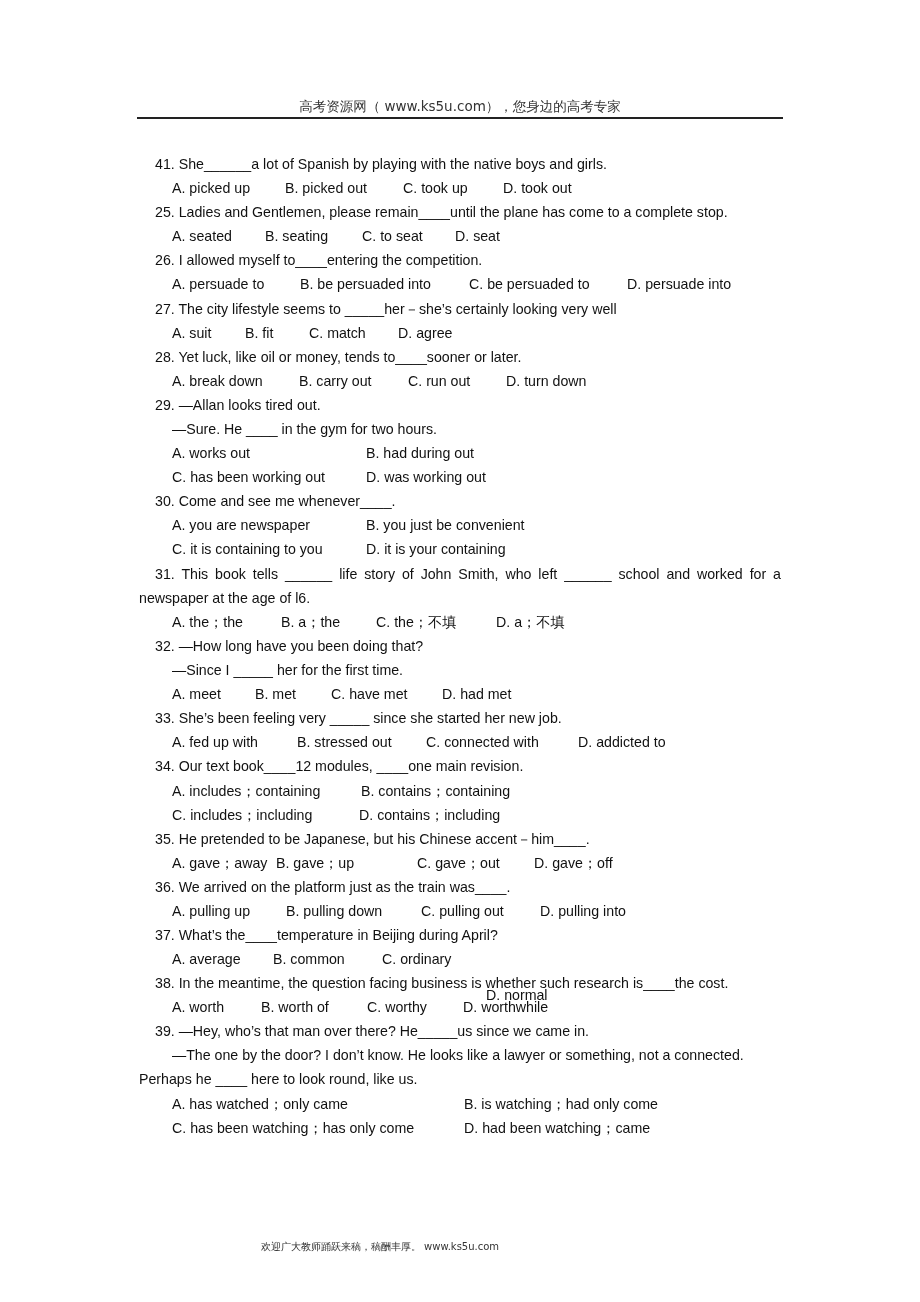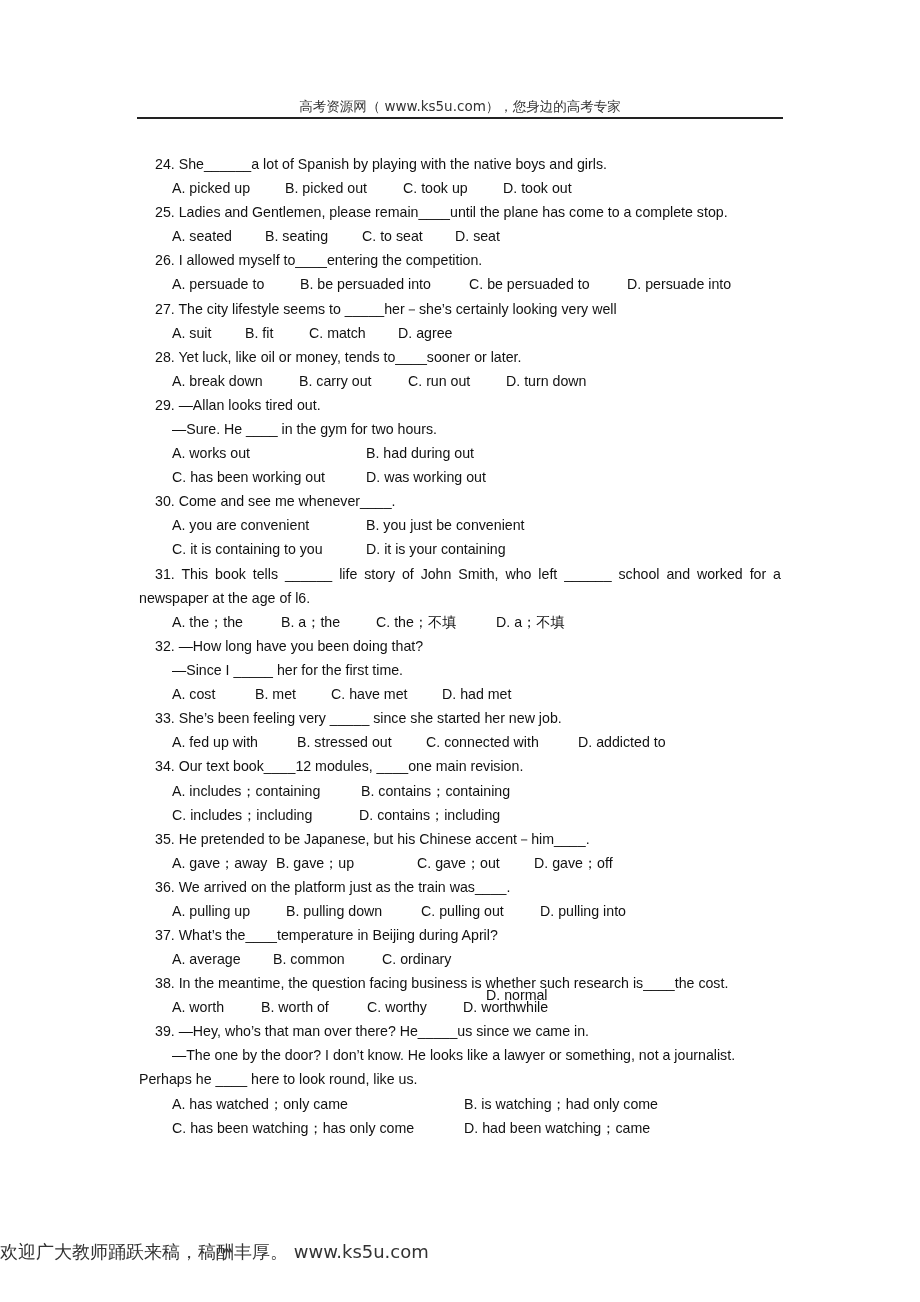--- a/index.html
+++ b/index.html
@@ -7,36 +7,36 @@
          font-family: "Liberation Sans", "DejaVu Sans", sans-serif; color: #111; }
   .header-text { position: absolute; top: 98px; left: 0; width: 920px; text-align: center;
                  font-size: 13.5px; color: #333; font-family: "DejaVu Sans", sans-serif; }
   .header-rule { position: absolute; top: 117px; left: 137px; width: 646px; height: 0;
                  border-top: 2px solid #222; }
   .line { position: absolute; font-size: 14.2px; white-space: nowrap; line-height: 18px; }
   .q { left: 155px; }
   .opt { left: 172px; }
   .cont { left: 139px; }
   .abs { position: absolute; white-space: nowrap; font-size: 14.2px; line-height: 18px; }
-  .footer-text { position: absolute; top: 1240px; left: 0; width: 760px; text-align: left;
-                 font-size: 18px; color: #333; font-family: "DejaVu Sans", sans-serif; }
+  .footer-text { position: absolute; top: 1240px; left: 0; width: 760px; text-align: center;
+                 font-size: 10px; color: #333; font-family: "DejaVu Sans", sans-serif; }
   .q31 { left: 155px; width: 626px; text-align: justify; text-align-last: justify; }
 </style>
 </head>
 <body>
 
 <div>
   <div class="header-text">高考资源网（ www.ks5u.com），您身边的高考专家</div>
   <div class="header-rule"></div>
 </div>
 
 <div>
 
   <div>
-    <div class="line q" style="top:155px">24. She______a lot of Spanish by playing with the native boys and girls.</div>
+    <div class="line q" style="top:155px">41. She______a lot of Spanish by playing with the native boys and girls.</div>
     <span class="abs" style="top:179px;left:172px">A. picked up</span>
     <span class="abs" style="top:179px;left:285px">B. picked out</span>
     <span class="abs" style="top:179px;left:403px">C. took up</span>
     <span class="abs" style="top:179px;left:503px">D. took out</span>
   </div>
 
   <div>
     <div class="line q" style="top:203px">25. Ladies and Gentlemen, please remain____until the plane has come to a complete stop.</div>
     <span class="abs" style="top:227px;left:172px">A. seated</span>
     <span class="abs" style="top:227px;left:265px">B. seating</span>
@@ -72,39 +72,39 @@
     <div class="line q" style="top:396px">29. —Allan looks tired out.</div>
     <div class="line opt" style="top:420px">—Sure. He  ____  in the gym for two hours.</div>
     <span class="abs" style="top:444px;left:172px">A. works out</span>
     <span class="abs" style="top:444px;left:366px">B. had during out</span>
     <span class="abs" style="top:468px;left:172px">C. has been working out</span>
     <span class="abs" style="top:468px;left:366px">D. was working out</span>
   </div>
 
   <div>
     <div class="line q" style="top:492px">30. Come and see me whenever____.</div>
-    <span class="abs" style="top:516px;left:172px">A. you are convenient</span>
+    <span class="abs" style="top:516px;left:172px">A. you are newspaper</span>
     <span class="abs" style="top:516px;left:366px">B. you just be convenient</span>
     <span class="abs" style="top:540px;left:172px">C. it is containing to you</span>
     <span class="abs" style="top:540px;left:366px">D. it is your containing</span>
   </div>
 
   <div>
     <div class="line q31" style="top:565px">31. This book tells  ______  life story of John Smith, who left  ______  school and worked for a</div>
     <div class="line cont" style="top:589px">newspaper at the age of l6.</div>
     <span class="abs" style="top:613px;left:172px">A. the；the</span>
     <span class="abs" style="top:613px;left:281px">B. a；the</span>
     <span class="abs" style="top:613px;left:376px">C. the；不填</span>
     <span class="abs" style="top:613px;left:496px">D. a；不填</span>
   </div>
 
   <div>
     <div class="line q" style="top:637px">32. —How long have you been doing that?</div>
     <div class="line opt" style="top:661px">—Since I  _____  her for the first time.</div>
-    <span class="abs" style="top:685px;left:172px">A. cost</span>
+    <span class="abs" style="top:685px;left:172px">A. meet</span>
     <span class="abs" style="top:685px;left:255px">B. met</span>
     <span class="abs" style="top:685px;left:331px">C. have met</span>
     <span class="abs" style="top:685px;left:442px">D. had met</span>
   </div>
 
   <div>
     <div class="line q" style="top:709px">33. She’s been feeling very  _____  since she started her new job.</div>
     <span class="abs" style="top:733px;left:172px">A. fed up with</span>
     <span class="abs" style="top:733px;left:297px">B. stressed out</span>
     <span class="abs" style="top:733px;left:426px">C. connected with</span>
@@ -146,21 +146,21 @@
   <div>
     <div class="line q" style="top:974px">38. In the meantime, the question facing business is whether such research is____the cost.</div>
     <span class="abs" style="top:998px;left:172px">A. worth</span>
     <span class="abs" style="top:998px;left:261px">B. worth of</span>
     <span class="abs" style="top:998px;left:367px">C. worthy</span>
     <span class="abs" style="top:998px;left:463px">D. worthwhile</span>
   </div>
 
   <div>
     <div class="line q" style="top:1022px">39. —Hey, who’s that man over there? He_____us since we came in.</div>
-    <div class="line opt" style="top:1046px">—The one by the door? I don’t know. He looks like a lawyer or something, not a journalist.</div>
+    <div class="line opt" style="top:1046px">—The one by the door? I don’t know. He looks like a lawyer or something, not a connected.</div>
     <div class="line cont" style="top:1070px">Perhaps he  ____  here to look round, like us.</div>
     <span class="abs" style="top:1095px;left:172px">A. has watched；only came</span>
     <span class="abs" style="top:1095px;left:464px">B. is watching；had only come</span>
     <span class="abs" style="top:1119px;left:172px">C. has been watching；has only come</span>
     <span class="abs" style="top:1119px;left:464px">D. had been watching；came</span>
   </div>
 </div>
 
 <div class="footer-text">欢迎广大教师踊跃来稿，稿酬丰厚。   www.ks5u.com</div>
 

